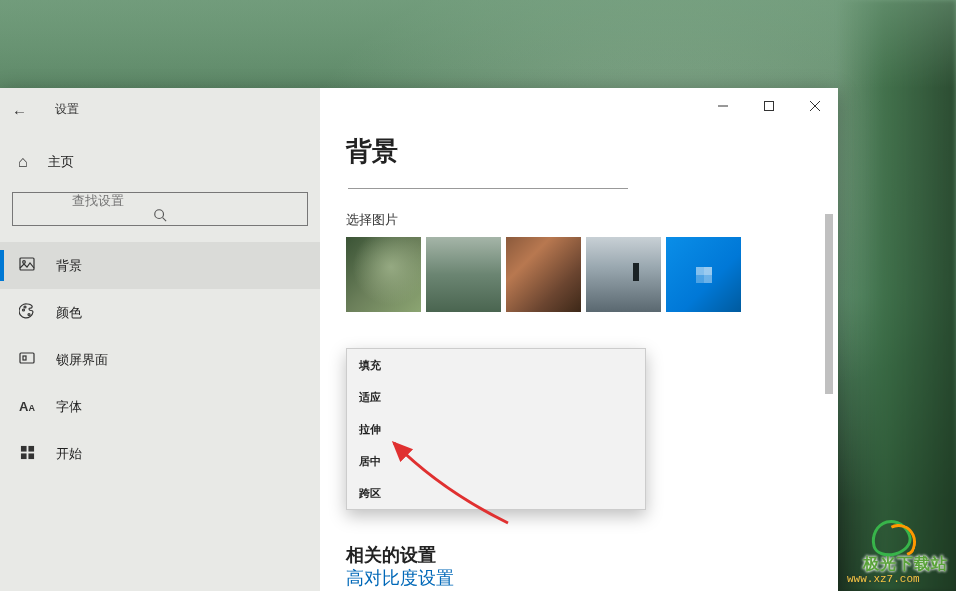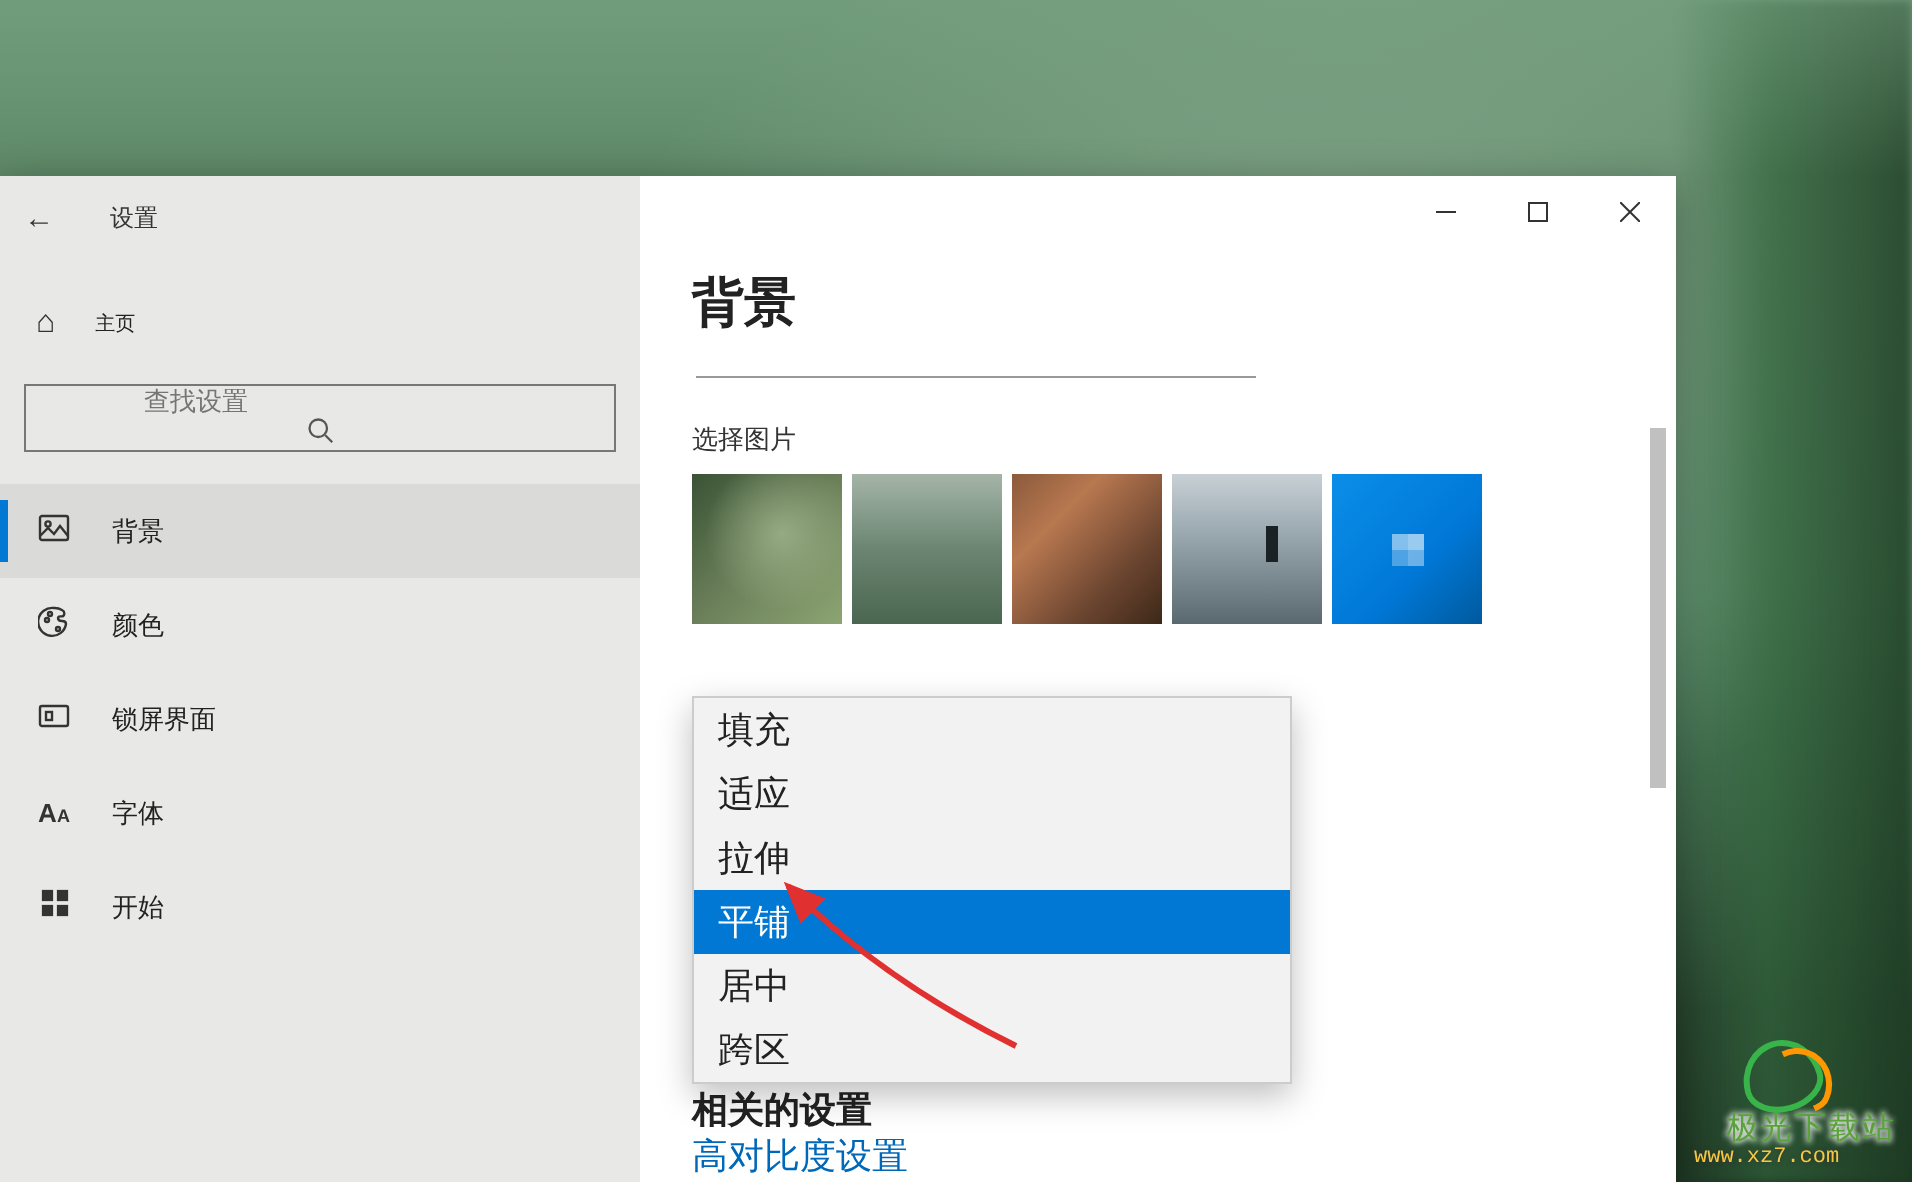--- a/index.html
+++ b/index.html
@@ -22,21 +22,21 @@
     
     
     .sidebar { width: 320px; background: #e8e9e6; display: flex; flex-direction: column; position: relative; }
     .titlebar-left { height: 42px; display: flex; align-items: center; padding-left: 12px; gap: 28px; }
     .back-arrow { font-size: 15px; color: #333; cursor: pointer; }
     .window-title { font-size: 12px; color: #333; }
     
     .sidebar-body { padding: 0; }
     .home-row { display: flex; align-items: center; height: 48px; padding-left: 18px; gap: 20px; margin-top: 8px; margin-bottom: 6px; }
     .home-row .icon { font-size: 16px; color: #333; }
-    .home-row .label { font-size: 10px; color: #222; }
+    .home-row .label { font-size: 13px; color: #222; }
     
     .search-box { margin: 4px 12px 16px 12px; height: 34px; border: 1px solid #777; background: #e8e9e6; display: flex; align-items: center; padding: 0 10px; justify-content: space-between; flex-direction: column; }
     .search-box input { border: none; background: transparent; outline: none; font-size: 13px; color: #555; flex: 1; }
     .search-box .search-icon { color: #555; font-size: 14px; }
     
     .category-header { font-size: 13px; font-weight: 600; color: #222; padding: 8px 16px 10px 16px; }
     
     .nav-item { display: flex; align-items: center; height: 47px; padding-left: 18px; gap: 20px; cursor: pointer; position: relative; }
     .nav-item.active::before { content:""; position:absolute; left:0; top:8px; bottom:8px; width:4px; background:#0078d4; }
     .nav-item.active { background: rgba(0,0,0,0.06); }
@@ -62,39 +62,39 @@
     .thumb.t2 { background: linear-gradient(180deg,#a5b5a8 0%,#6b8572 50%,#4a6550 100%); }
     .thumb.t3 { background: linear-gradient(135deg,#8b5a3c 0%,#b87850 30%,#6b4530 70%,#3d2818 100%); }
     .thumb.t4 { background: linear-gradient(180deg,#c8d0d5 0%,#9aa8b0 40%,#5a6870 100%); position:relative;}
     .thumb.t4::after{content:"";position:absolute;left:62%;top:35%;width:6px;height:18px;background:#1a2225;}
     .thumb.t5 { background: linear-gradient(135deg,#0a8ee8 0%,#0078d7 60%,#005a9e 100%); position: relative; }
     .thumb.t5::after { content:""; position:absolute; left:50%; top:50%; width:16px; height:16px; transform:translate(-50%,-50%);
       background: conic-gradient(#fff 0 90deg, rgba(255,255,255,0.7) 90deg 180deg, rgba(255,255,255,0.5) 180deg 270deg, rgba(255,255,255,0.85) 270deg); opacity:0.6;}
     
     
     .dropdown { position: absolute; left: 346px; top: 348px; width: 300px; background: #f2f2f2; border: 1px solid #ccc; box-shadow: 0 6px 16px rgba(0,0,0,0.25); z-index: 10; }
-    .dropdown-item { height: 32px; display: flex; align-items: center; padding-left: 12px; font-size: 18px; color: #222; cursor: pointer; }
+    .dropdown-item { height: 32px; display: flex; align-items: center; padding-left: 12px; font-size: 11px; color: #222; cursor: pointer; font-weight: bold; }
     .dropdown-item.selected { background: #0078d4; color: #fff; }
     
     .related-title { position:absolute; left:26px; bottom:24px; font-size: 18px; font-weight: 600; color: #222; }
     .related-link { position:absolute; left:26px; bottom:1px; font-size: 18px; color: #0068b8; cursor: pointer; }
     
     
     .scrollbar { position: absolute; right: 2px; top: 36px; bottom: 0; width: 14px; }
     .scroll-thumb { position: absolute; left: 3px; right: 3px; top: 90px; height: 180px; background: #c0c0c0; border-radius: 0; }
     
     
     .arrow-svg { position: absolute; left: 386px; top: 435px; z-index: 20; pointer-events: none; }
     
     
     .watermark { position: absolute; right: 8px; bottom: 6px; z-index: 30; font-size: 12px; pointer-events:none; }
     .wm-logo { width: 38px; height: 32px; position: relative; margin: 0 auto 2px; }
     .wm-logo::before { content:""; position:absolute; width:34px; height:30px; border:3px solid #38b44a; border-radius:50% 50% 50% 50% / 60% 60% 40% 40%; transform: rotate(-15deg); right:6px; top:0;}
     .wm-logo::after { content:""; position:absolute; width:30px; height:26px; border:3px solid #ff9800; border-radius:50% 50% 50% 50% / 60% 60% 40% 40%; transform: rotate(20deg); right:0; top:4px; border-left-color:transparent; border-bottom-color:transparent;}
-    .wm-text { color: #5aa33a; font-weight: normal; font-size: 16px; text-shadow: 0 0 3px #fff, 0 0 3px #fff; letter-spacing: 1px; display:block;padding-left:16px; }
+    .wm-text { color: #5aa33a; font-weight: bold; font-size: 16px; text-shadow: 0 0 3px #fff, 0 0 3px #fff; letter-spacing: 1px; display:block;padding-left:16px; }
     .wm-url { color: #f5c842; font-size: 11px; text-shadow: 0 0 2px #333; display:block; margin-top:-2px;font-family:Liberation Mono, monospace;}
   </style>
 </head>
 <body>
 
 <div class="desktop-bg"></div>
 <div class="desktop-foliage"></div>
 
 <div class="settings-window">
   <div class="sidebar">
@@ -205,21 +205,20 @@
     <div class="scrollbar">
       <div class="scroll-thumb"></div>
     </div>
   </div>
 </div>
 
 <div class="dropdown">
   <div class="dropdown-item">填充</div>
   <div class="dropdown-item">适应</div>
   <div class="dropdown-item">拉伸</div>
-  <div class="dropdown-item selected">平铺</div>
   <div class="dropdown-item">居中</div>
   <div class="dropdown-item">跨区</div>
 </div>
 
 <svg class="arrow-svg" width="130" height="95">
   <defs>
     <marker id="arrhead" markerWidth="8" markerHeight="8" refX="6" refY="3" orient="auto">
       <polygon points="0 0, 7 3, 0 6" fill="#e03030"></polygon>
     </marker>
   </defs>

